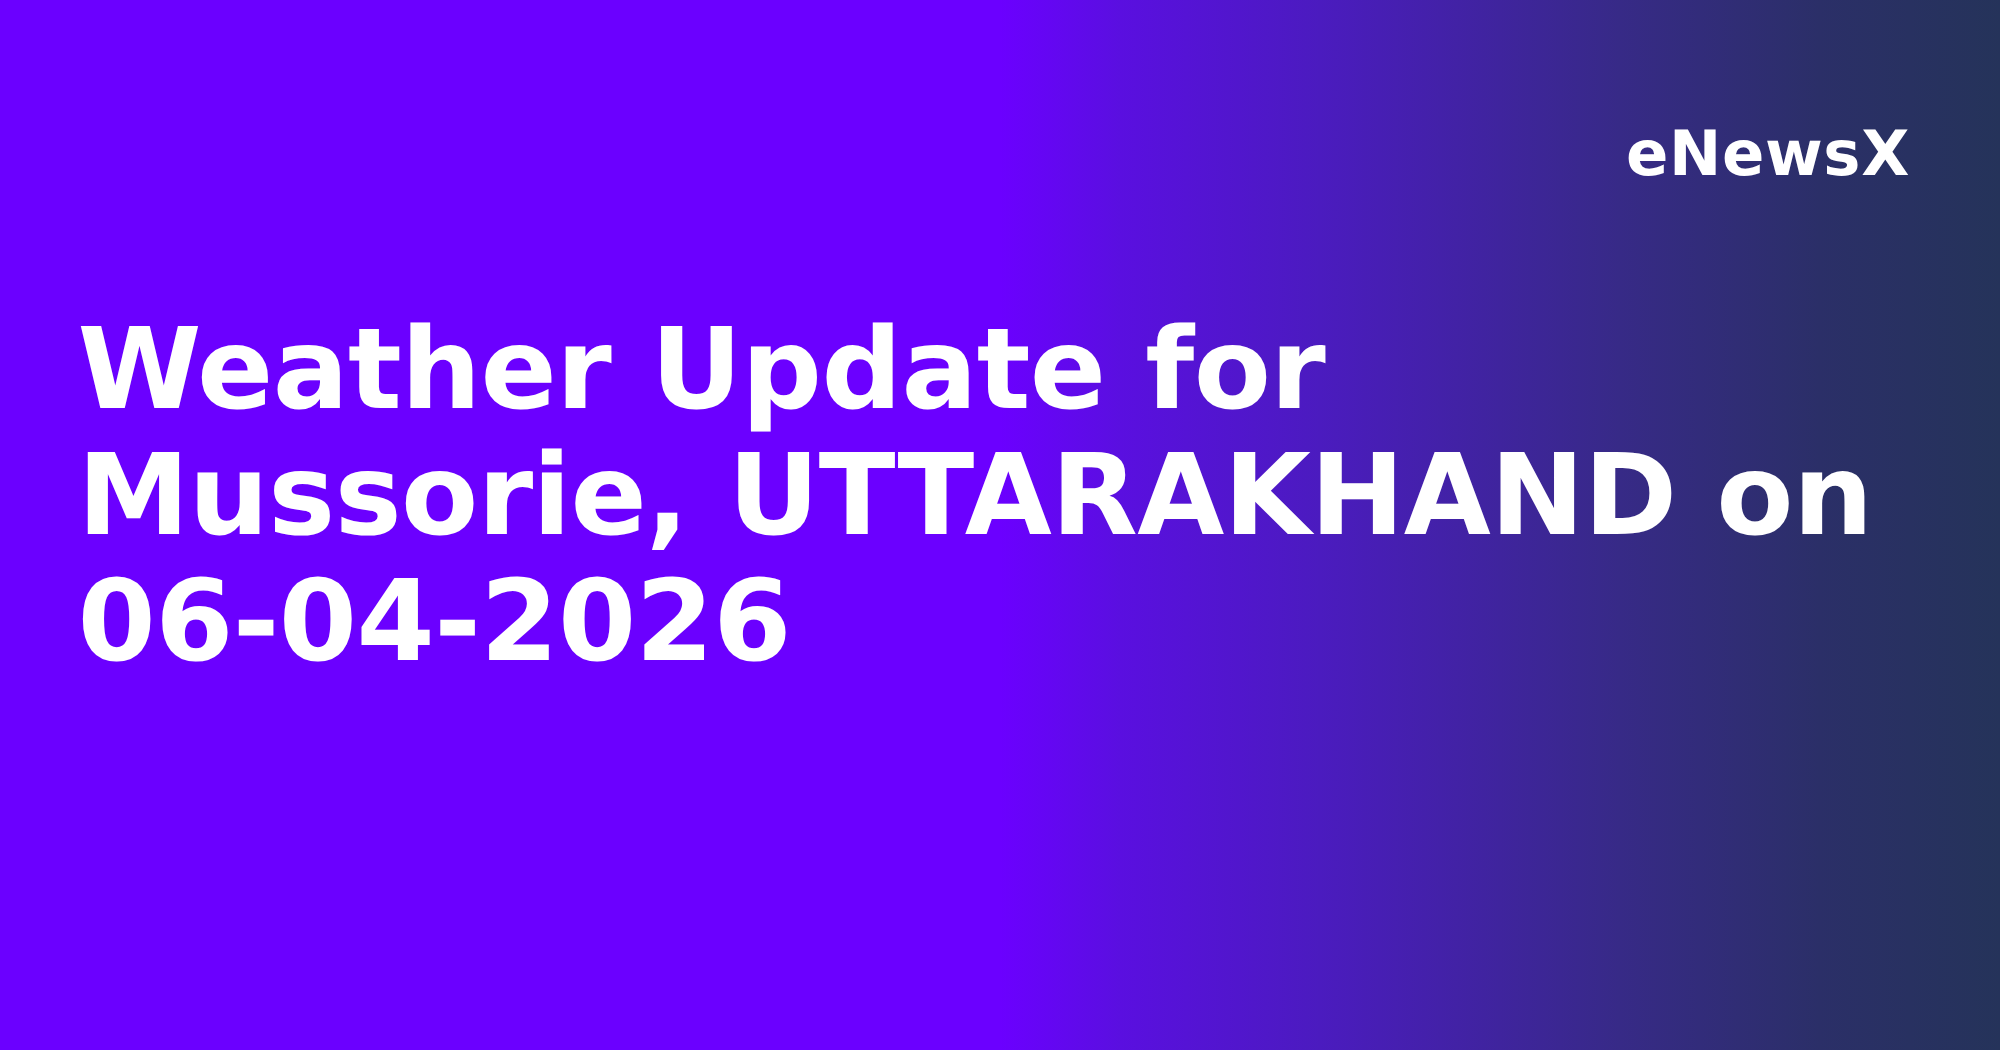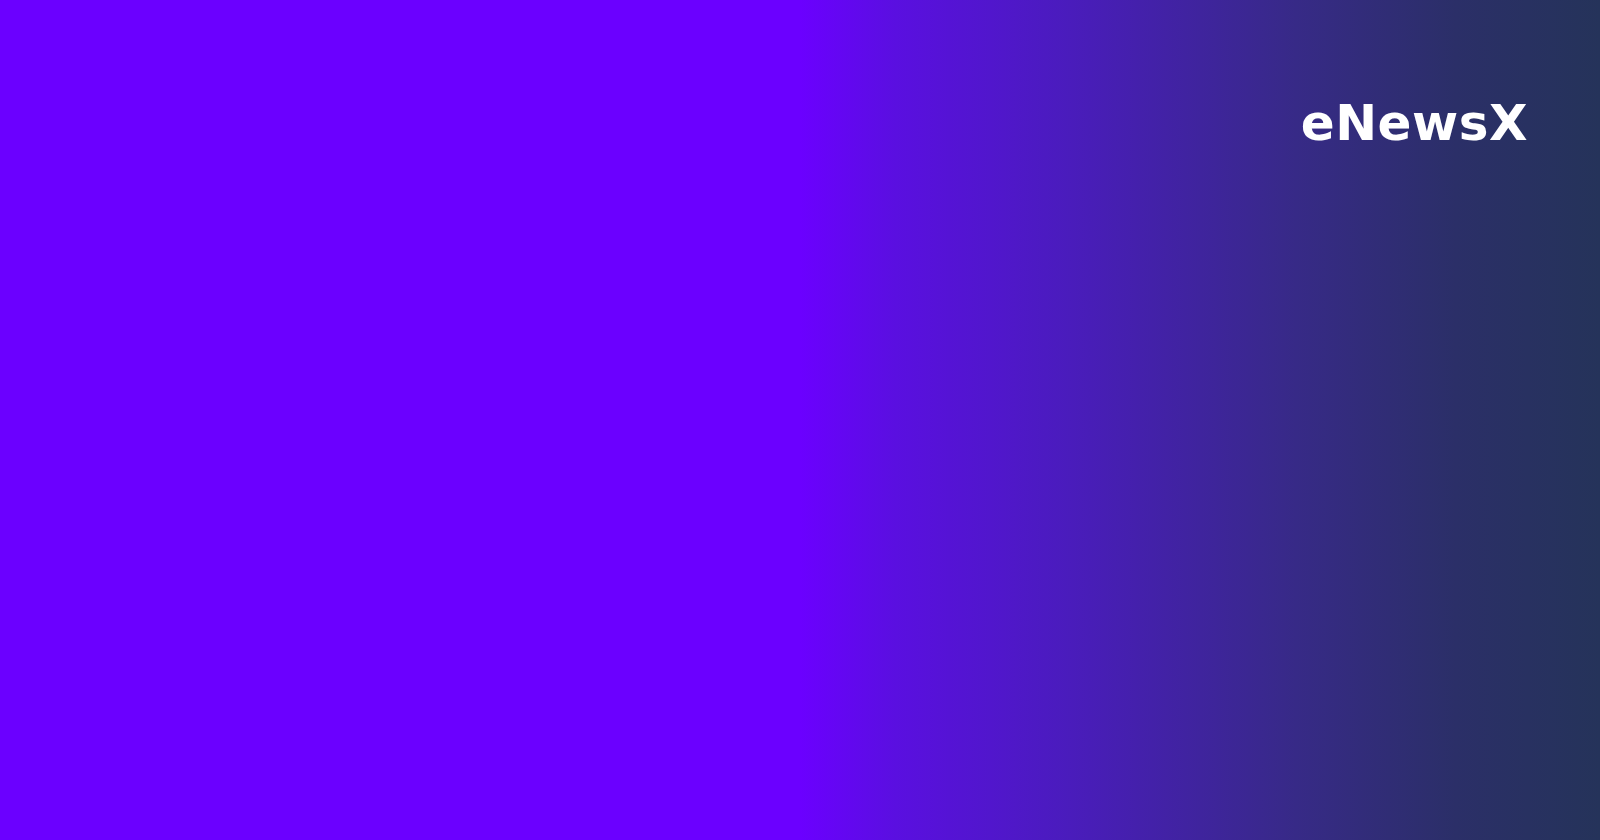--- a/index.html
+++ b/index.html
@@ -77,14 +77,17 @@
 </style>
 </head>
 <body>
 
 <div class="banner">
 
   <div class="brand-bar">
     <div class="brand-logo">eNewsX</div>
   </div>
 
+  <div class="headline-wrap">
+    <h1 class="headline">Weather Update for Mussorie, UTTARAKHAND on 06-04-2026</h1>
+  </div>
 
 </div>
 
 </body></html>

